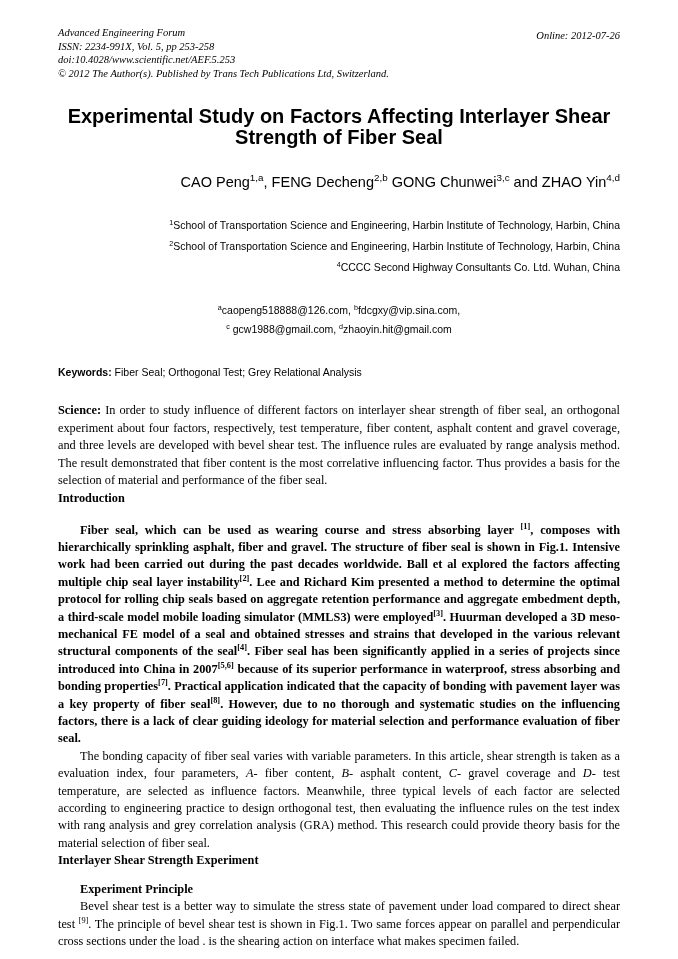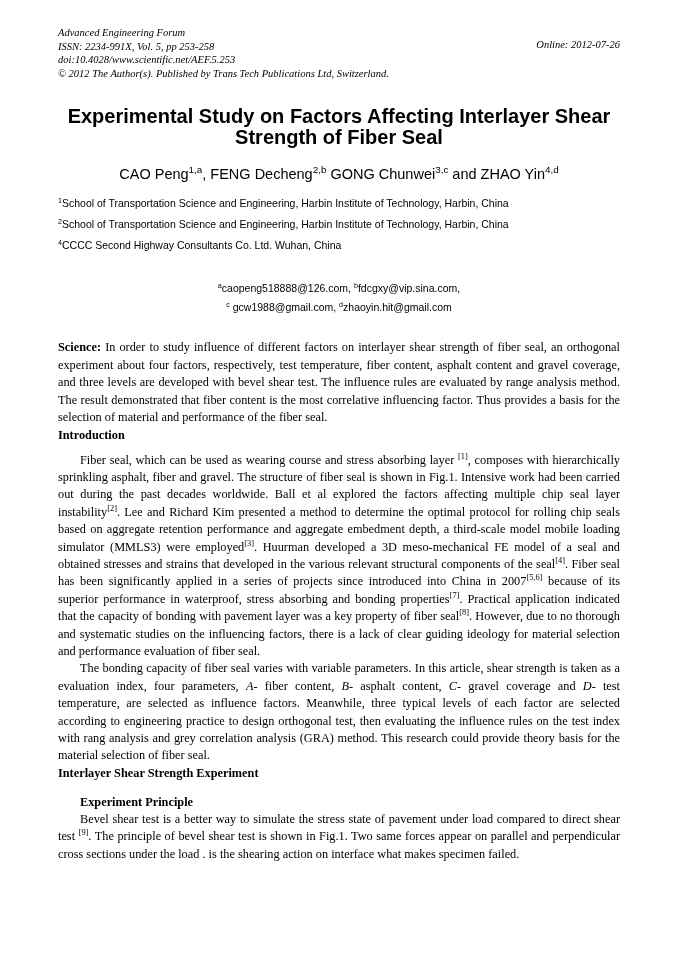--- a/index.html
+++ b/index.html
@@ -27,49 +27,49 @@
     font-size: 10.5px;
     line-height: 13.5px;
     font-style: italic;
   }
   .header .line {
     white-space: nowrap;
   }
   .header .online {
     position: absolute;
     right: 0;
-    top: 12px;
+    top: 3px;
     font-style: italic;
     font-size: 10.5px;
   }
   .header .copyright {
     font-style: italic;
   }
 
   
   .title {
     margin-top: 26px;
     text-align: center;
     font-family: "Liberation Sans", sans-serif;
     font-weight: bold;
     font-size: 20px;
     line-height: 21px;
   }
 
   
   .authors {
-    margin-top: 16px;
-    text-align: center;
+    margin-top: 24px;
+    text-align: right;
     font-family: "Liberation Sans", sans-serif;
     font-size: 14.5px;
     line-height: 20px;
   }
   .affil {
-    margin-top: 10px;
-    text-align: left;
+    margin-top: 24px;
+    text-align: right;
     font-family: "Liberation Sans", sans-serif;
     font-size: 10.5px;
     line-height: 19px;
   }
   .affil div {
     margin-bottom: 2px;
   }
   .emails {
     margin-top: 24px;
     text-align: center;
@@ -119,21 +119,22 @@
     line-height: 17px;
   }
   p.body {
     margin: 0;
     font-size: 12.3px;
     line-height: 17.4px;
     text-align: justify;
     text-indent: 22px;
   }
   p.body.first {
-    margin-top: 8px;
+    margin-top: 15px;
+    font-weight: bold;
   }
   i { font-style: italic; }
 </style>
 </head>
 <body>
 
 <div class="page">
 
   <div class="header">
     <div class="online">Online: 2012-07-26</div>
@@ -153,20 +154,24 @@
     <div><sup>1</sup>School of Transportation Science and Engineering, Harbin Institute of Technology, Harbin, China</div>
     <div><sup>2</sup>School of Transportation Science and Engineering, Harbin Institute of Technology, Harbin, China</div>
     <div><sup>4</sup>CCCC Second Highway Consultants Co. Ltd. Wuhan, China</div>
   </div>
 
   <div class="emails">
     <div><sup>a</sup>caopeng518888@126.com, <sup>b</sup>fdcgxy@vip.sina.com,</div>
     <div><sup>c</sup> gcw1988@gmail.com, <sup>d</sup>zhaoyin.hit@gmail.com</div>
   </div>
 
+  <div class="keywords">
+    <b>Keywords:</b>
+    <span>Fiber Seal; Orthogonal Test; Grey Relational Analysis</span>
+  </div>
 
   <div class="abstract">
     <b>Science:</b>
     <span>In order to study influence of different factors on interlayer shear strength of fiber seal, an orthogonal experiment about four factors, respectively, test temperature, fiber content, asphalt content and gravel coverage, and three levels are developed with bevel shear test. The influence rules are evaluated by range analysis method. The result demonstrated that fiber content is the most correlative influencing factor. Thus provides a basis for the selection of material and performance of the fiber seal.</span>
   </div>
 
   <div class="section-head">Introduction</div>
   <p class="body first">
     Fiber seal, which can be used as wearing course and stress absorbing layer <sup>[1]</sup>, composes with hierarchically sprinkling asphalt, fiber and gravel. The structure of fiber seal is shown in Fig.1. Intensive work had been carried out during the past decades worldwide. Ball et al explored the factors affecting multiple chip seal layer instability<sup>[2]</sup>. Lee and Richard Kim presented a method to determine the optimal protocol for rolling chip seals based on aggregate retention performance and aggregate embedment depth, a third-scale model mobile loading simulator (MMLS3) were employed<sup>[3]</sup>. Huurman developed a 3D meso-mechanical FE model of a seal and obtained stresses and strains that developed in the various relevant structural components of the seal<sup>[4]</sup>. Fiber seal has been significantly applied in a series of projects since introduced into China in 2007<sup>[5,6]</sup> because of its superior performance in waterproof, stress absorbing and bonding properties<sup>[7]</sup>. Practical application indicated that the capacity of bonding with pavement layer was a key property of fiber seal<sup>[8]</sup>. However, due to no thorough and systematic studies on the influencing factors, there is a lack of clear guiding ideology for material selection and performance evaluation of fiber seal.
   </p>

